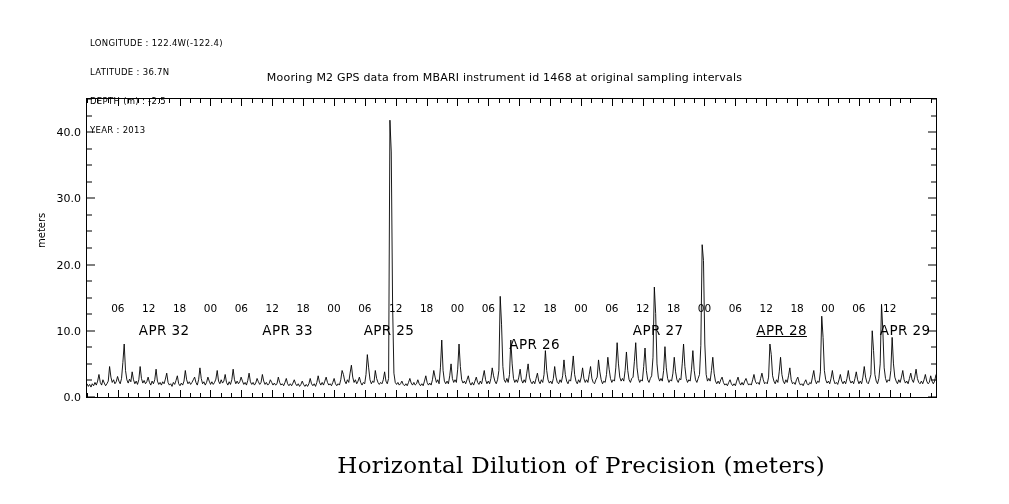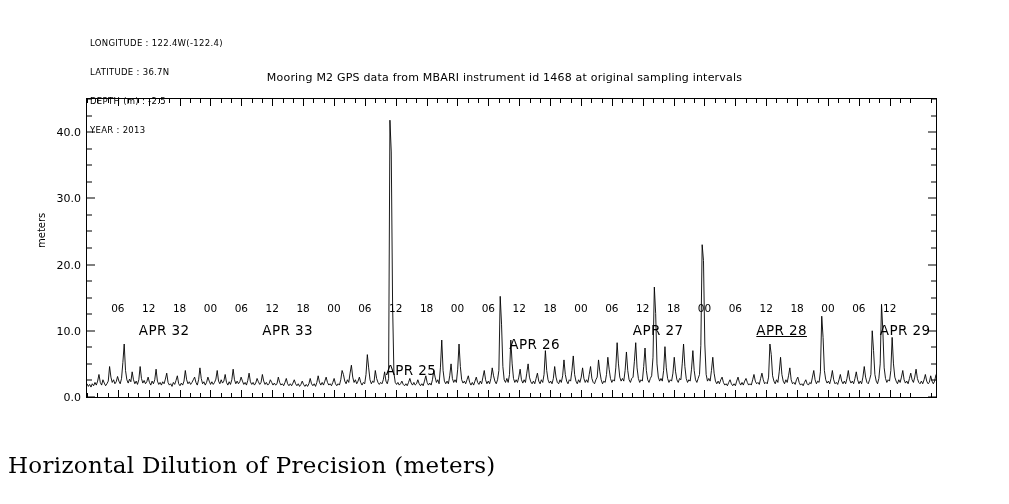--- a/index.html
+++ b/index.html
@@ -117,24 +117,24 @@
     position: absolute;
     top: 322px;
     transform: translateX(-50%);
     font-size: 13.5px;
     letter-spacing: 0.4px;
     white-space: nowrap;
   }
 
   .footer-title {
     position: absolute;
-    left: 8px;
+    left: 18px;
     top: 452px;
     width: 807px;
-    text-align: left;
+    text-align: right;
     font-size: 23px;
     font-family: "DejaVu Serif", serif;
     letter-spacing: 0.3px;
   }
 
   svg.series { display: block; }
 </style>
 </head>
 <body>
 
@@ -388,20 +388,20 @@
     <div class="xtick-label" style="left: 673.582px;">18</div>
     <div class="xtick-label" style="left: 704.455px;">00</div>
     <div class="xtick-label" style="left: 735.327px;">06</div>
     <div class="xtick-label" style="left: 766.2px;">12</div>
     <div class="xtick-label" style="left: 797.073px;">18</div>
     <div class="xtick-label" style="left: 827.945px;">00</div>
     <div class="xtick-label" style="left: 858.818px;">06</div>
     <div class="xtick-label" style="left: 889.691px;">12</div>
     <div class="xday-label" style="left: 164.182px;">APR 32</div>
     <div class="xday-label" style="left: 287.673px;">APR 33</div>
-    <div class="xday-label" style="left: 411px; margin-top: 40px;">APR 25</div>
+    <div class="xday-label" style="left: 389px;">APR 25</div>
     <div class="xday-label" style="left: 534.655px; margin-top: 14px;">APR 26</div>
     <div class="xday-label" style="left: 658.145px;">APR 27</div>
     <div class="xday-label" style="left: 781.636px; text-decoration: underline;">APR 28</div>
     <div class="xday-label" style="left: 905.127px;">APR 29</div>
   </div>
 
 <div class="footer-title">Horizontal Dilution of Precision (meters)</div>
 
 </body></html>

